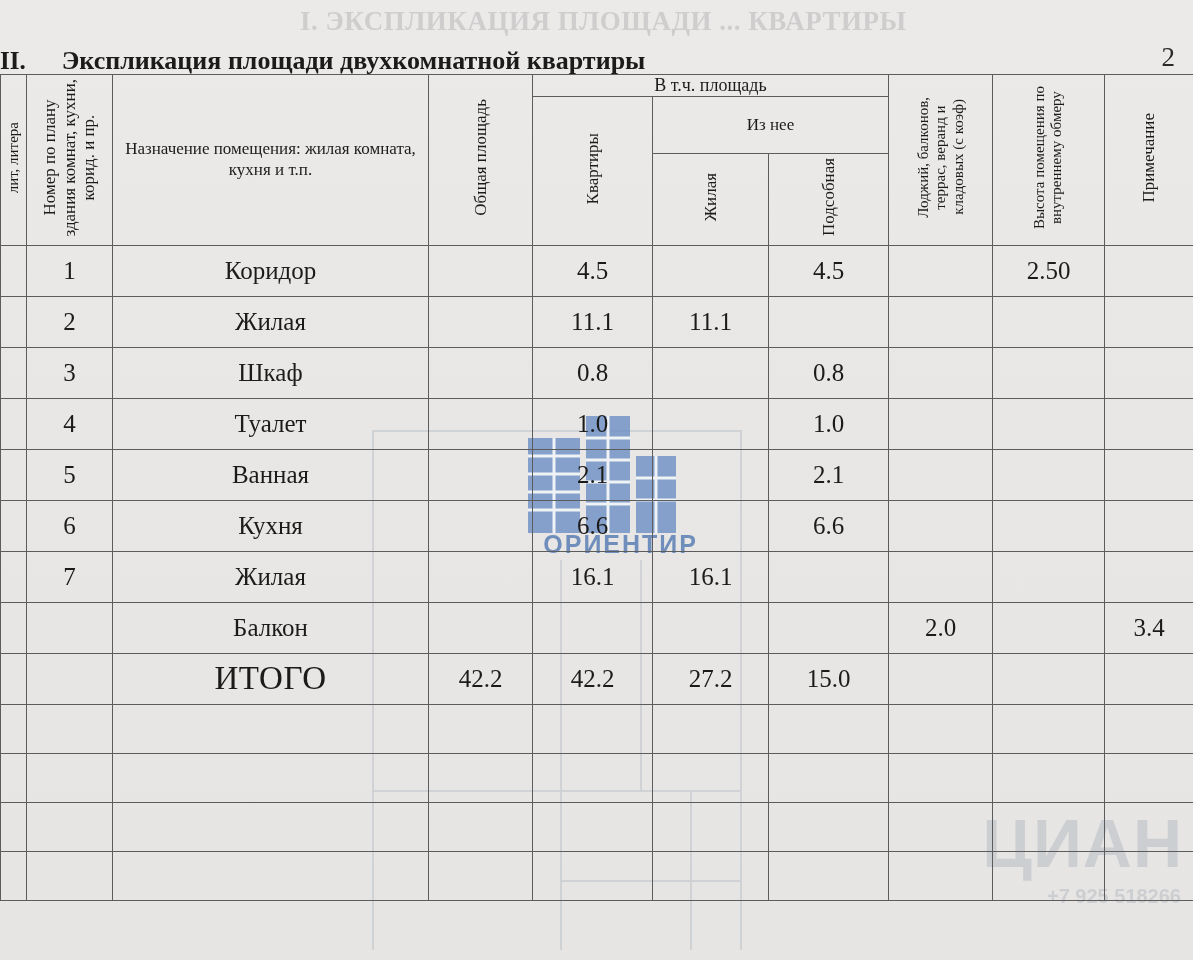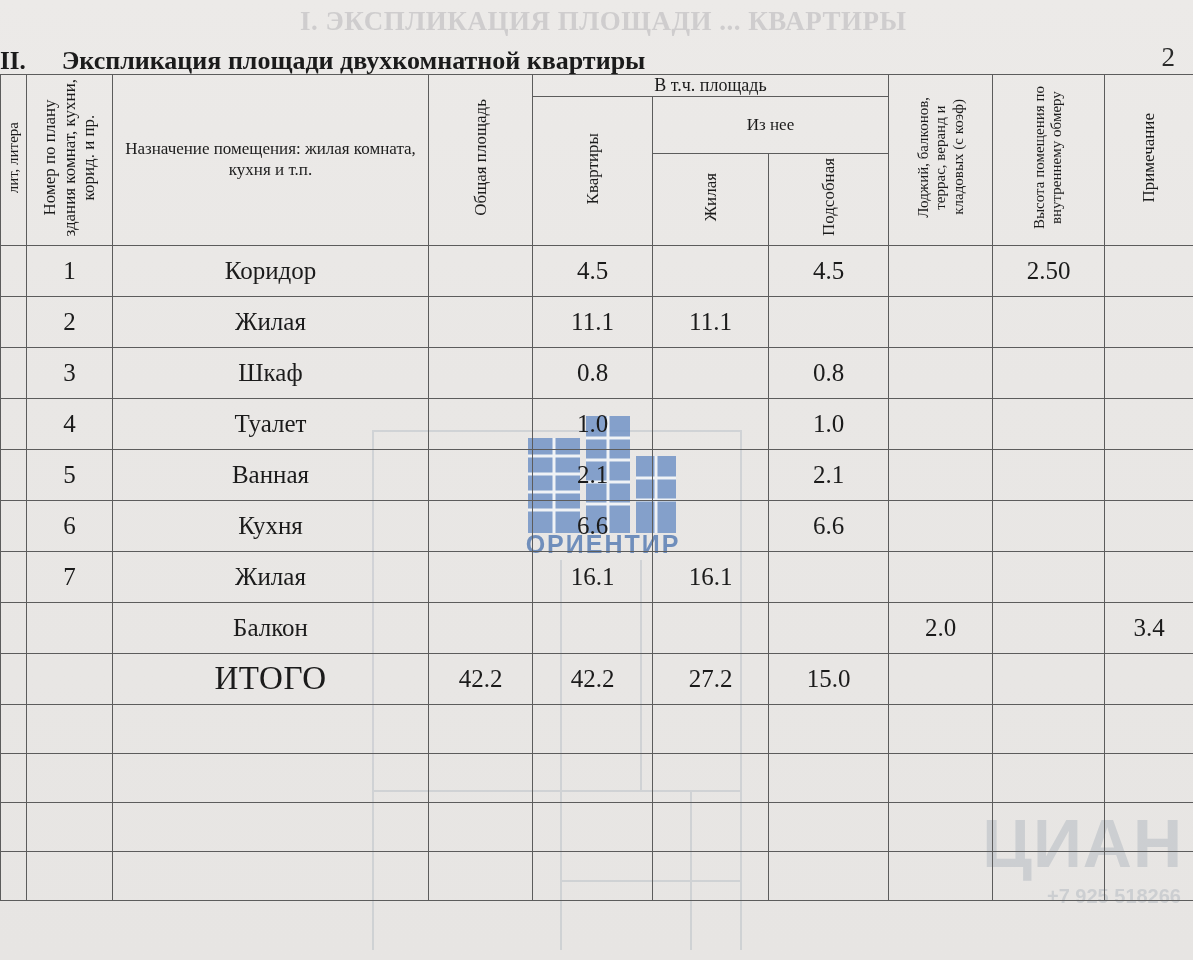--- a/index.html
+++ b/index.html
@@ -44,21 +44,21 @@
     width: 190px;
     height: 160px;
     pointer-events: none;
     opacity: 0.85;
   }
   .wm-text {
     position: absolute;
     left: 0;
     top: 122px;
     width: 190px;
-    text-align: center;
+    text-align: right;
     font-family: "Liberation Sans", sans-serif;
     font-size: 25px;
     letter-spacing: 2px;
     color: #5b7fb5;
     font-weight: 600;
   }
   .cian-wm {
     position: absolute;
     right: 10px;
     bottom: 78px;

